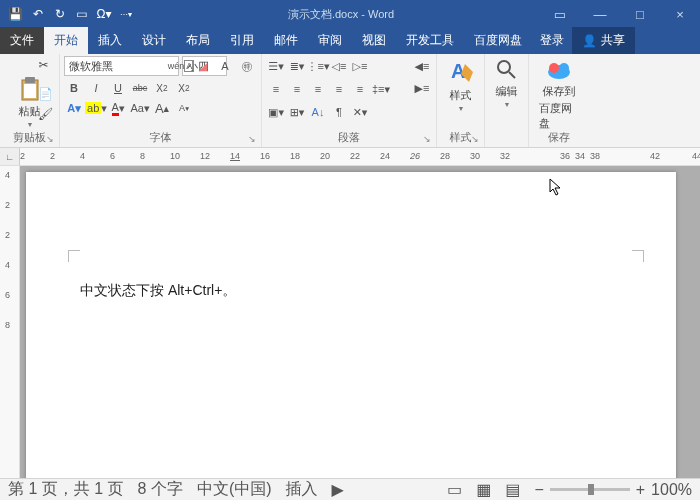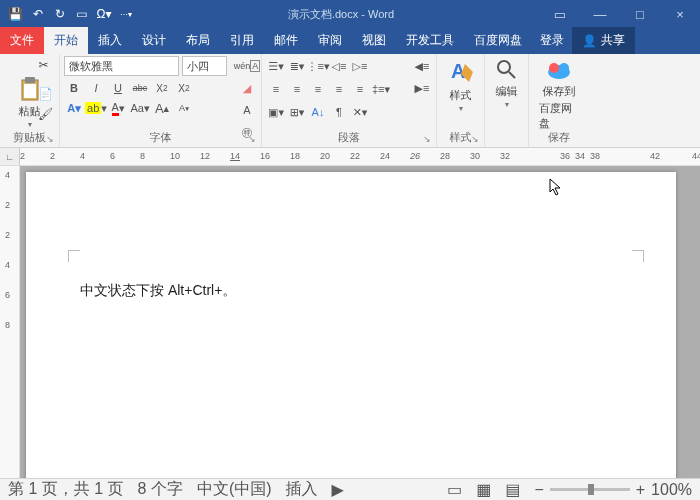--- a/index.html
+++ b/index.html
@@ -6,21 +6,21 @@
 body{width:700px;height:500px;overflow:hidden;background:#fff;font-size:11px;color:#444}
 .window{display:flex;flex-direction:column;height:500px}
 .titlebar{height:28px;background:linear-gradient(#2b579a,#2b579a);display:flex;align-items:center;color:#fff;font-size:11px}
 .qat{display:flex;align-items:center;gap:6px;padding:0 8px}
 .qat span{width:16px;height:16px;display:inline-flex;align-items:center;justify-content:center;font-size:12px}
 .title-center{flex:1;text-align:center;color:#cde}
 .winbtns{display:flex}
 .winbtns div{width:40px;height:28px;display:flex;align-items:center;justify-content:center;color:#cde;font-size:13px}
 .tabs{height:26px;background:#2b579a;display:flex;align-items:end;color:#fff;font-size:12px}
 .tab{padding:5px 10px;cursor:pointer}
-.tab.file{background:#ef4444}
+.tab.file{background:#404040}
 .tab.active{background:#f3f3f3;color:#2b579a}
 .tell{padding:5px 8px;color:#b8cce4;font-size:11px}
 .login{padding:5px 8px}
 .share{background:#1e3f73;padding:5px 10px;display:flex;align-items:center;gap:4px}
 .ribbon{height:94px;background:#f3f3f3;border-bottom:1px solid #d4d4d4;display:flex}
 .group{border-right:1px solid #e1e1e1;padding:2px 4px 0;display:flex;flex-direction:column;position:relative}
 .glabel{position:absolute;bottom:2px;left:0;right:0;text-align:center;font-size:11px;color:#666}
 .dlaunch{position:absolute;bottom:3px;right:3px;width:10px;height:10px;font-size:9px;color:#888}
 .row{display:flex;align-items:center;gap:2px}
 .bigbtn{display:flex;flex-direction:column;align-items:center;justify-content:center;padding:2px 6px;gap:2px;font-size:11px;color:#444}
@@ -123,21 +123,21 @@
         <div class="btn" style="font-size:10px">X<sup>2</sup></div>
       </div>
       <div class="row">
         <div class="btn" style="color:#3a7bd5;font-weight:bold">A▾</div>
         <div class="btn"><span style="background:#ff0;padding:0 2px">ab</span>▾</div>
         <div class="btn"><span style="border-bottom:3px solid red">A</span>▾</div>
         <div class="btn">Aa▾</div>
         <div class="btn" style="font-size:13px">A<sup>▴</sup></div>
         <div class="btn" style="font-size:9px">A<sup>▾</sup></div>
       </div>
-      <div style="position:absolute;right:4px;top:2px;display:flex;flex-direction:column;gap:2px">
+      <div style="position:absolute;right:4px;top:2px;display:flex;gap:2px">
         <div class="btn" style="font-size:9px">wén<br><span style="border:1px solid #888;padding:0 1px">A</span></div>
         <div class="btn" style="color:#e77">◢</div>
         <div class="btn">A</div>
         <div class="btn">㊕</div>
       </div>
       <div class="glabel">字体</div>
       <div class="dlaunch">↘</div>
     </div>
 
     <div class="group" style="width:175px">

